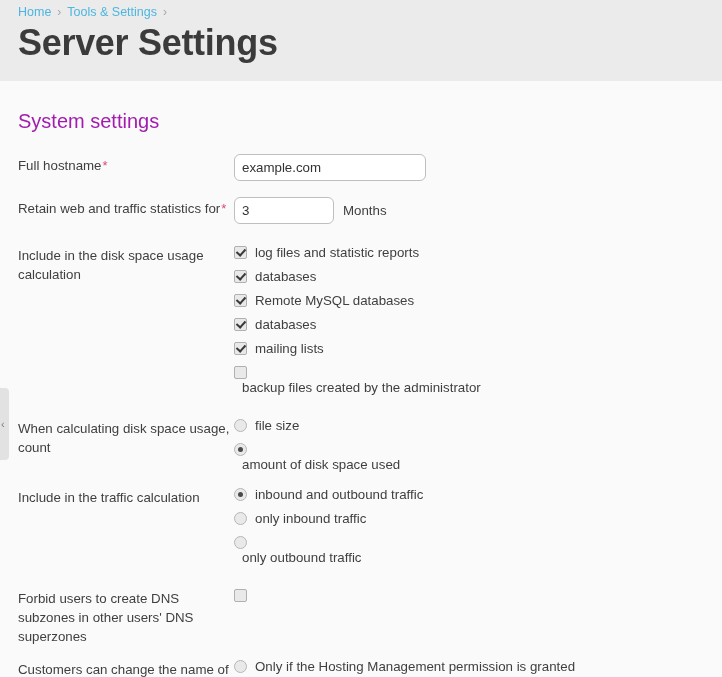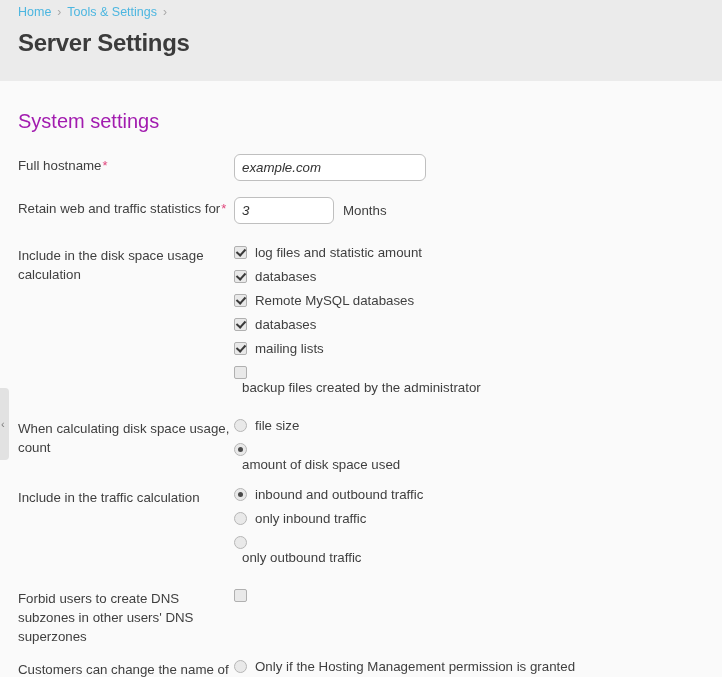--- a/index.html
+++ b/index.html
@@ -33,21 +33,21 @@
   .breadcrumb a {
     color: #4cb6e0;
     text-decoration: none;
   }
   .breadcrumb .sep {
     color: #a8a8a8;
     margin: 0 6px;
     font-size: 12px;
   }
   .page-title {
-    font-size: 24px;
+    font-size: 36px;
     font-weight: bold;
     color: #3b3b3b;
     letter-spacing: -0.3px;
     line-height: 34px;
     margin-top: 6px;
   }
 
   
   .section {
     padding: 0 18px;
@@ -95,21 +95,20 @@
     border: 1px solid #bfbfbf;
     background: #ffffff;
     border-radius: 6px;
     font-family: "Liberation Sans", sans-serif;
     font-size: 13.3px;
     color: #333333;
     padding: 4px 7px;
     box-sizing: border-box;
     height: 27px;
     outline: none;
-    font-style: italic;
   }
   .input-hostname { width: 192px; }
   .input-months { width: 100px; }
   .unit-label {
     color: #3f3f3f;
     margin-left: 9px;
     font-size: 13.3px;
   }
   .inline-field {
     display: flex;
@@ -241,21 +240,21 @@
     </div>
 
     <div class="gap-lg"></div>
 
     <div class="row">
       <div class="row-label">Include in the disk space usage calculation</div>
       <div class="row-field">
 
         <div class="option">
           <span class="cbox checked"></span>
-          <span class="option-text">log files and statistic amount</span>
+          <span class="option-text">log files and statistic reports</span>
         </div>
         <div class="option">
           <span class="cbox checked"></span>
           <span class="option-text">databases</span>
         </div>
         <div class="option">
           <span class="cbox checked"></span>
           <span class="option-text">Remote MySQL databases</span>
         </div>
         <div class="option">

